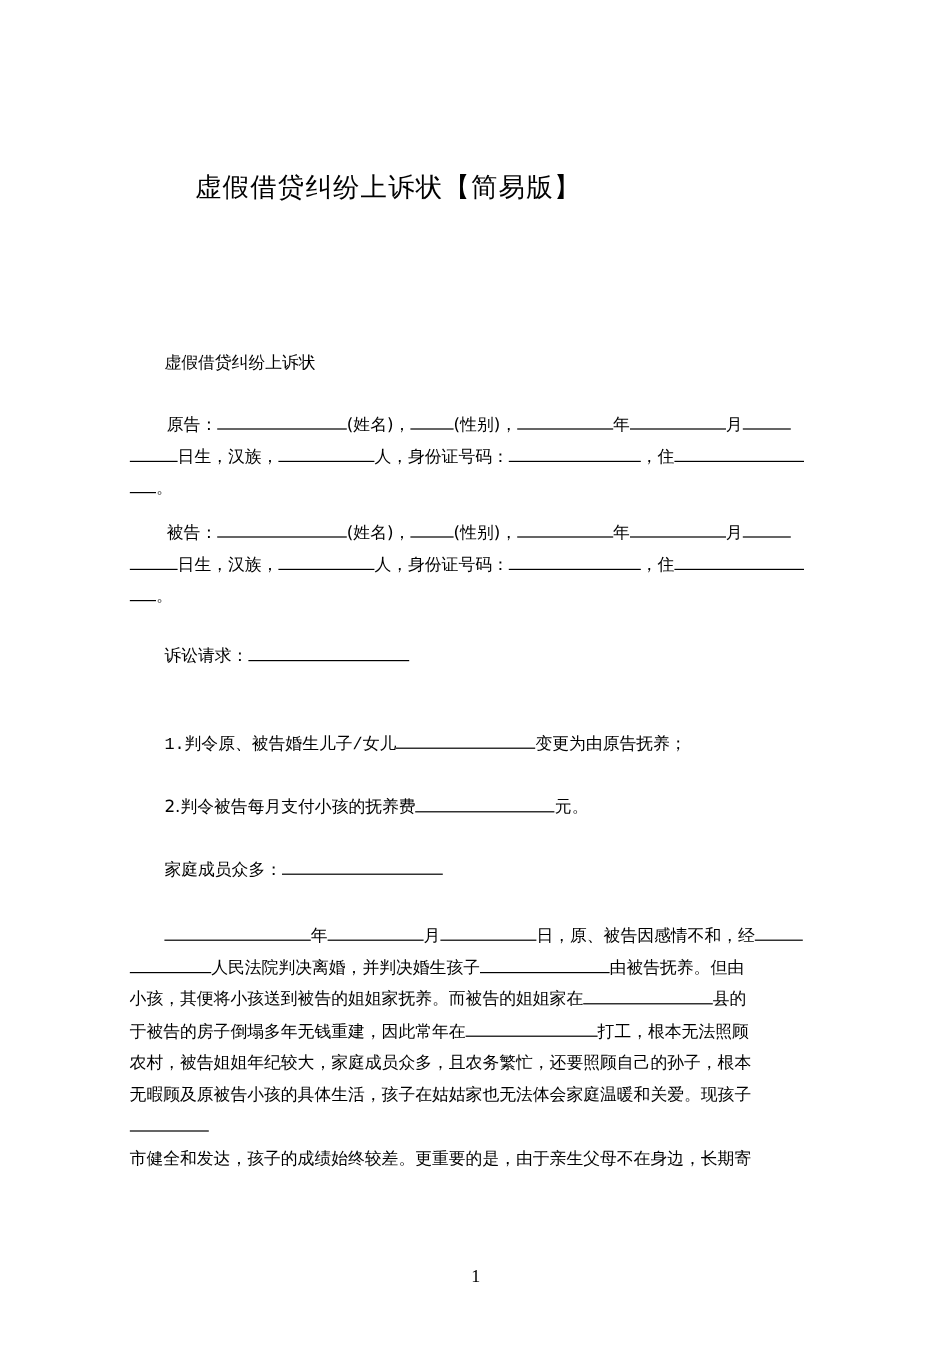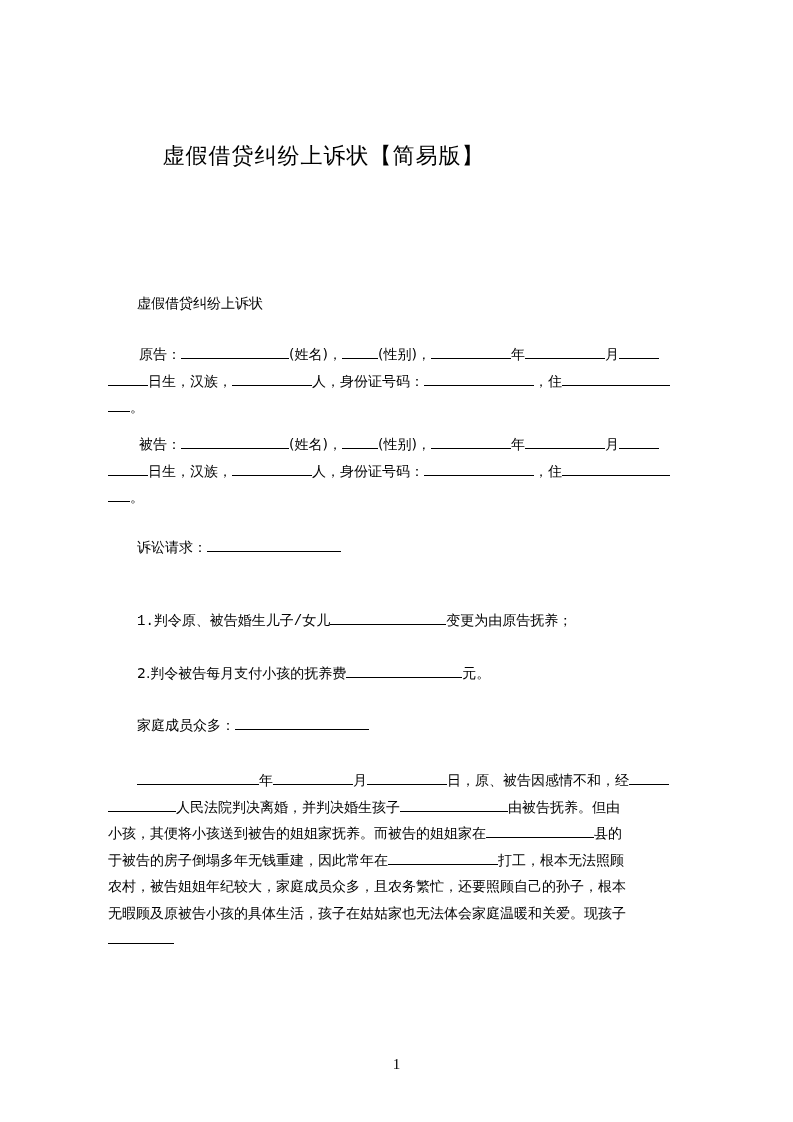--- a/index.html
+++ b/index.html
@@ -51,15 +51,16 @@
 </div>
 
 <div class="body-text" style="top:767px;">
   <div class="line"><span style="padding-left:29px;"></span><span class="ul" style="width:122px;"></span><span>年</span><span class="ul" style="width:80px;"></span><span>月</span><span class="ul" style="width:80px;"></span><span>日，原、被告因感情不和，经</span><span class="ul" style="width:40px;"></span></div>
   <div class="line"><span class="ul" style="width:68px;"></span><span>人民法院判决离婚，并判决婚生孩子</span><span class="ul" style="width:108px;"></span><span>由被告抚养。但由</span></div>
   <div class="line"><span>小孩，其便将小孩送到被告的姐姐家抚养。而被告的姐姐家在</span><span class="ul" style="width:108px;"></span><span>县的</span></div>
   <div class="line"><span>于被告的房子倒塌多年无钱重建，因此常年在</span><span class="ul" style="width:110px;"></span><span>打工，根本无法照顾</span></div>
   <div class="line"><span>农村，被告姐姐年纪较大，家庭成员众多，且农务繁忙，还要照顾自己的孙子，根本</span></div>
   <div class="line"><span>无暇顾及原被告小孩的具体生活，孩子在姑姑家也无法体会家庭温暖和关爱。现孩子</span></div>
   <div class="line"><span class="ul" style="width:66px;"></span></div>
+  <div class="line"><span>市健全和发达，孩子的成绩始终较差。更重要的是，由于亲生父母不在身边，长期寄</span></div>
 </div>
 
 <div class="pagenum">1</div>
 
 </body></html>

